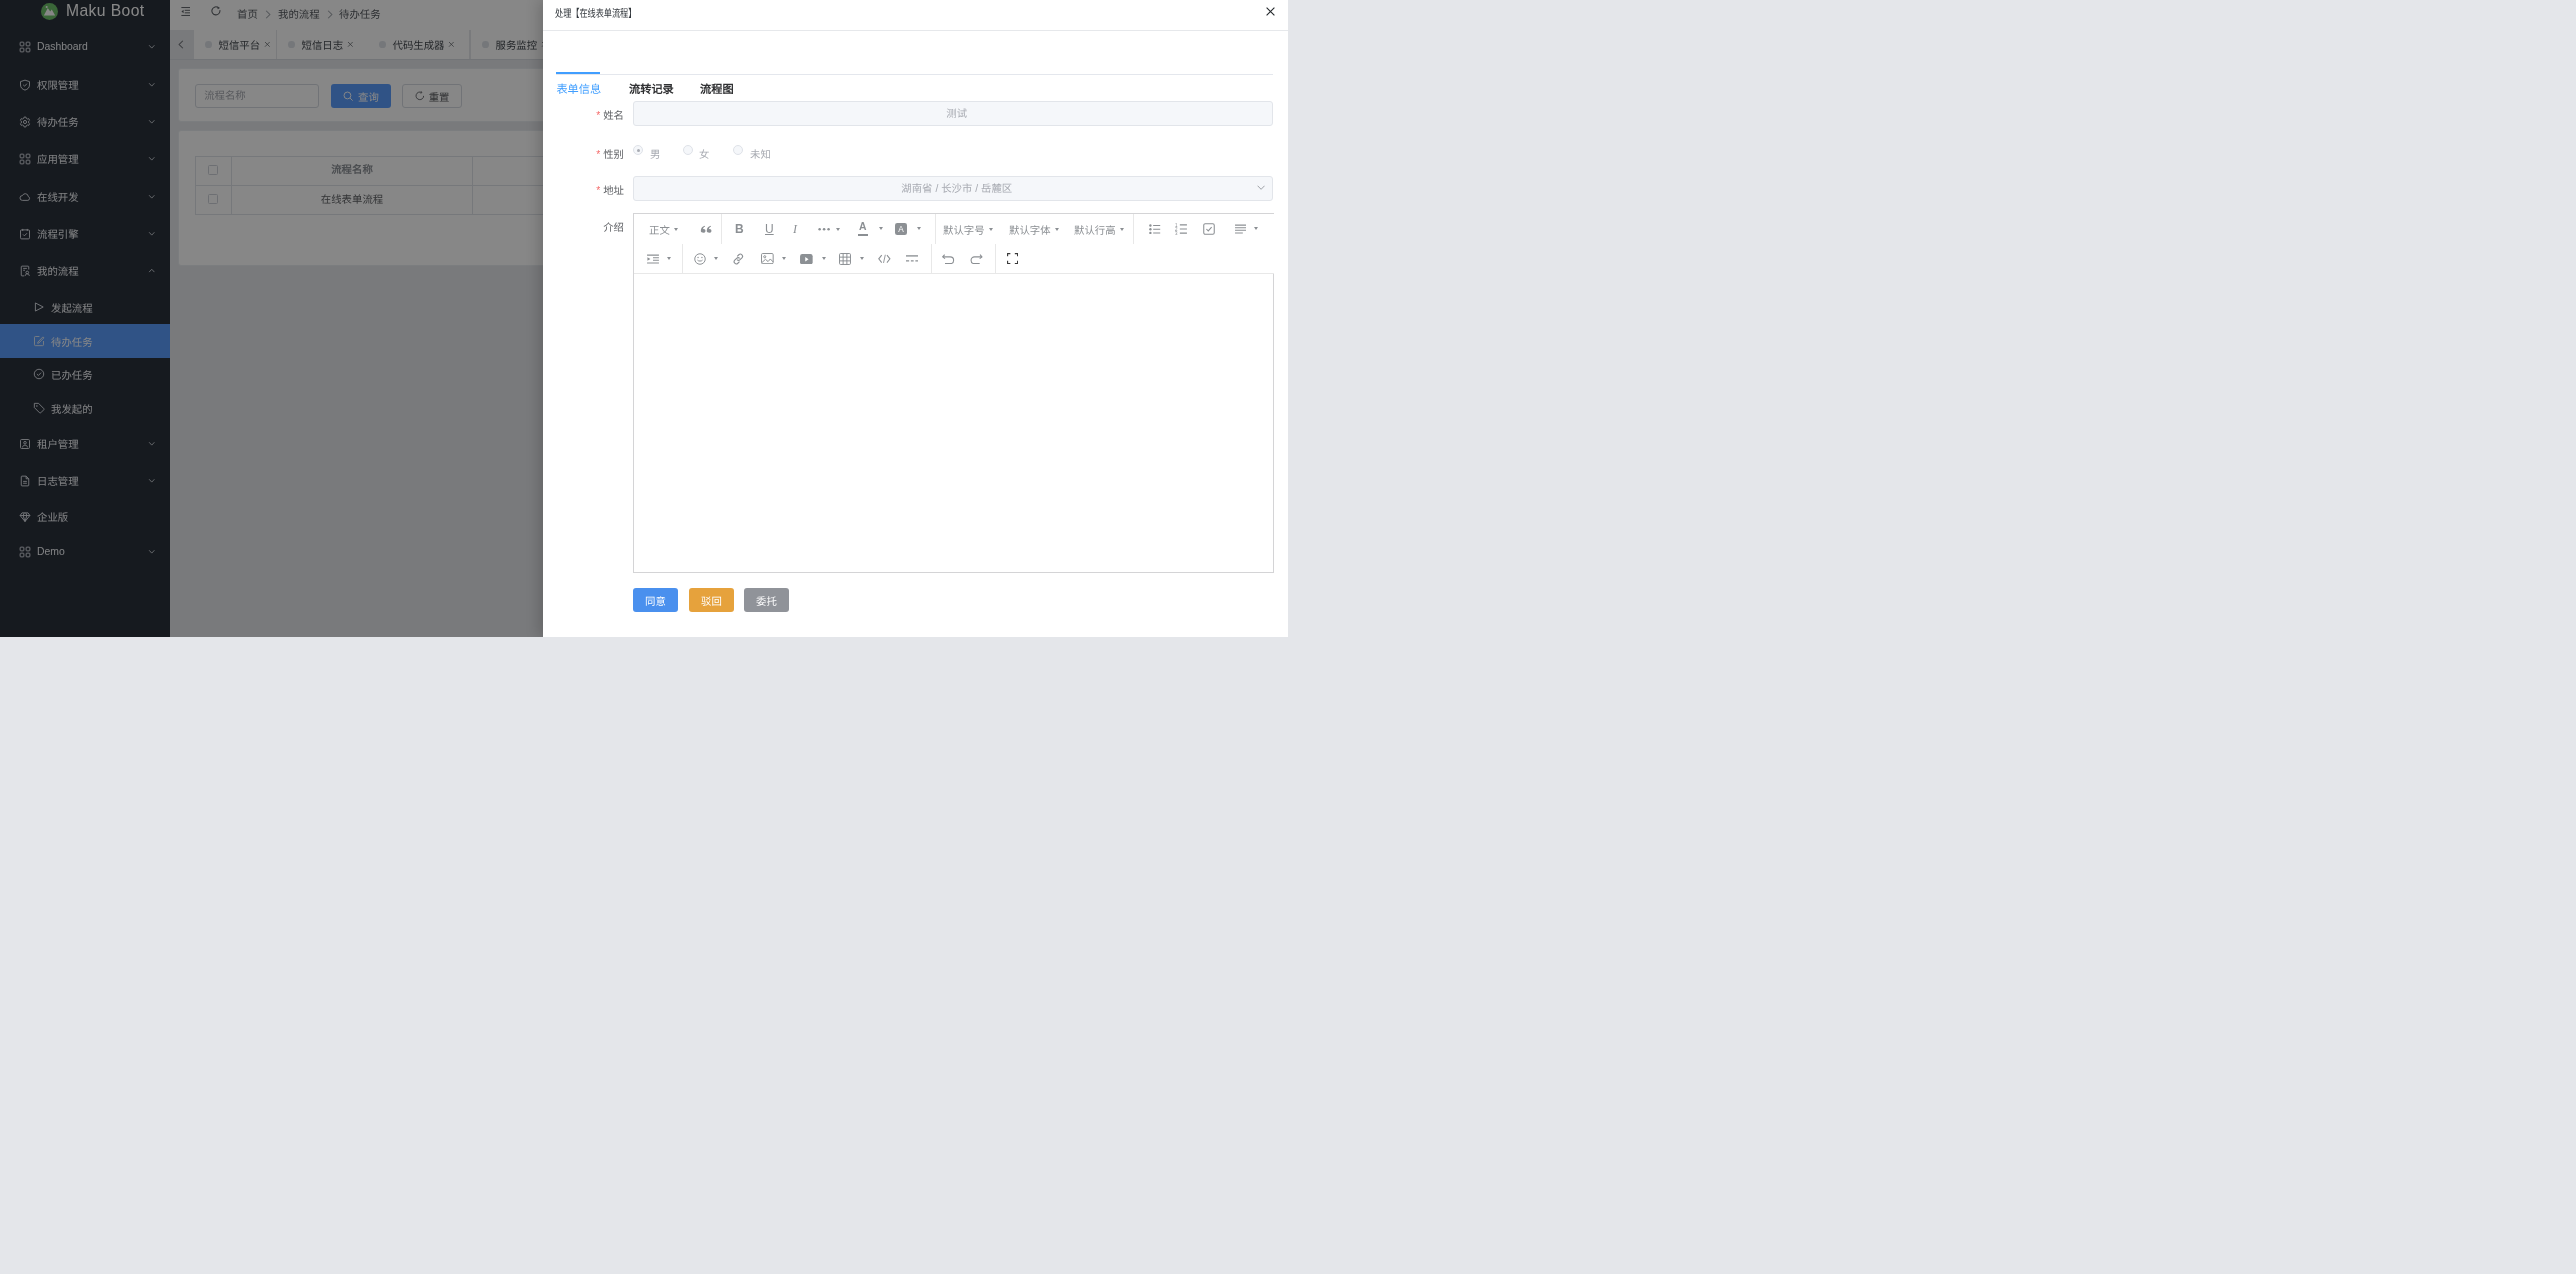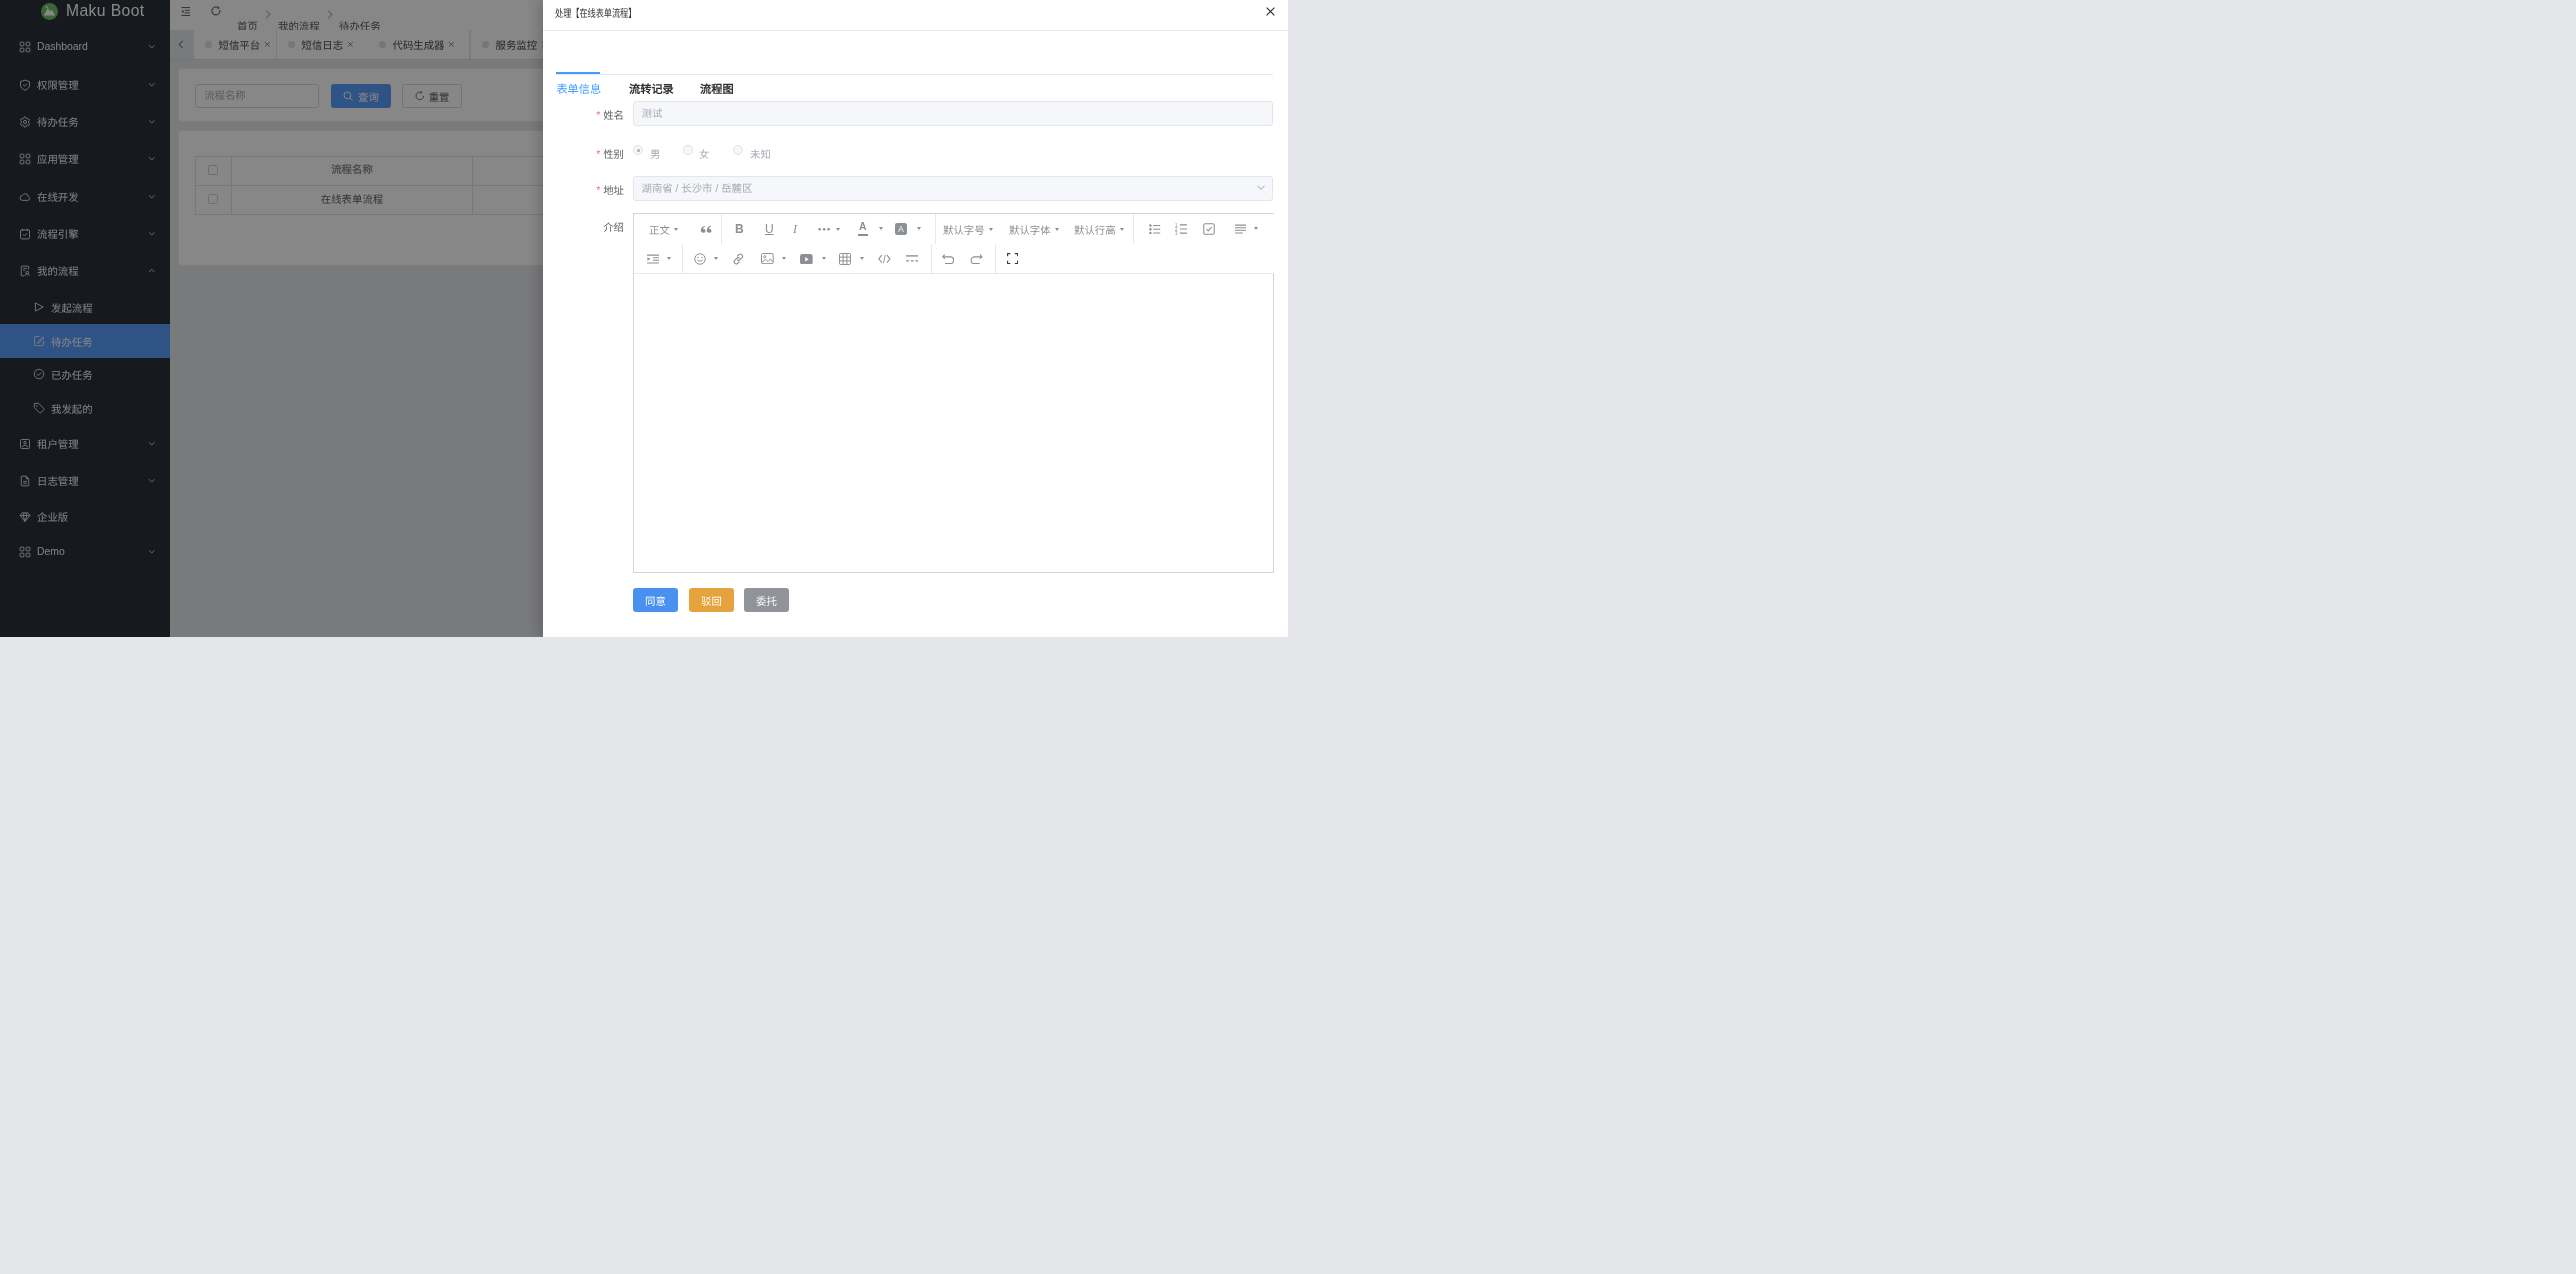--- a/index.html
+++ b/index.html
@@ -15,21 +15,21 @@
   .mi { left:0; width:170px; height:37px; display:flex; align-items:center; color:#f3f5f8; font-size:10.4px; }
   .mi .ic { position:absolute; left:19.4px; width:12px; height:12px; }
   .mi .tx { position:absolute; left:37px; }
   .mi .ar { position:absolute; right:15px; width:7.5px; height:7.5px; }
   .mi2 { height:34px; }
   .mi2 .ic { left:33px; }
   .mi2 .tx { left:51px; }
   .mi-active { background:#5c9efe; color:#fff; }
   
   #header { left:170px; top:0; width:1118px; height:30px; background:#fff; }
-  .crumb { position:absolute; top:0; height:30px; line-height:30px; font-size:10.4px; color:#606266;margin-top:12px; }
+  .crumb { position:absolute; top:0; height:30px; line-height:30px; font-size:10.4px; color:#606266; }
   
   #tabstrip { left:170px; top:30px; width:1118px; height:30px; background:#e4e6ea; border-bottom:0.7px solid #d8dbe0; }
   .chip { position:absolute; top:0; height:29px; background:#fff; display:flex; align-items:center; font-size:10.4px; color:#43484e; }
   .chip .dot { width:6.7px; height:6.7px; border-radius:50%; background:#dde1e7; margin-right:6.7px; }
   .chip .cx { margin-left:3.7px; width:6.7px; height:6.7px; }
   
   .card { background:#fff; border-radius:3px; border:0.7px solid #e9ecf0; }
   #qcard { left:178px; top:68px; width:1101px; height:54px; }
   #tcard { left:178px; top:130px; width:1101px; height:136px; }
   .qinput { left:195px; top:84px; width:124px; height:24px; border:0.7px solid #d6dae0; border-radius:3px; background:#fff;
@@ -49,21 +49,21 @@
     box-shadow:-4.5px 0 13.4px rgba(0,0,0,0.18); }
   #dtitle { left:12px; top:3.7px; font-size:10.8px; letter-spacing:-0.1px; color:#32373c; transform:scaleX(0.76); transform-origin:0 50%; }
   #dclose { left:723px; top:6.7px; width:9px; height:9px; }
   #dheadline { left:0; top:30px; width:745px; height:0.7px; background:#e6e8eb; }
   .dtab { position:absolute; top:53px; height:15.7px; line-height:15.7px; font-size:11.2px; font-weight:700; color:#303133;margin-top:29px; }
   #tabline { left:13.4px; top:74px; width:717px; height:0.7px; background:#e4e7ed; }
   #tabbar { left:13.4px; top:72px; width:44px; height:2.2px; background:#409eff; z-index:2; }
   .flabel { position:absolute; width:69px; text-align:right; font-size:10.4px; color:#606266; }
   .fstar { color:#f56c6c; margin-right:3px; }
   .dinput { position:absolute; left:90px; width:640px; height:25px; background:#f5f7fa; border:0.7px solid #e2e5ea;
-    border-radius:3px; font-size:10.4px; color:#a8abb2; line-height:24px; padding-left:7.5px; }
+    border-radius:3px; font-size:10.4px; color:#a8abb2; line-height:24px; padding-left:7.5px;text-align:center; }
   .radio { position:absolute; width:10.4px; height:10.4px; border-radius:50%; background:#f5f7fa; border:0.7px solid #dfe2e8; }
   .radio.on::after { content:""; position:absolute; left:2.6px; top:2.6px; width:3.7px; height:3.7px; border-radius:50%; background:#a8abb2; }
   .rlabel { position:absolute; font-size:10.4px; color:#a8abb2; }
   
   #editor { left:90px; top:213px; width:641px; height:360px; border:0.7px solid #d4d4d6; }
   #toolbar { position:absolute; left:0; top:0; width:640px; height:60px; background:#fff; border-bottom:0.7px solid #e8e8e8; }
   .trow { position:absolute; left:0; width:640px; height:30px; display:flex; align-items:center; color:#8b8f93; }
   .titem { display:flex; align-items:center; justify-content:center; height:30px; color:#8b8f93; font-size:10.4px; }
   .tsep { width:0.7px; height:30px; background:#e8e8e8; }
   .caret { width:0; height:0; border-left:2.8px solid transparent; border-right:2.8px solid transparent; border-top:3.4px solid #8b8f93; margin-left:4.5px; }

